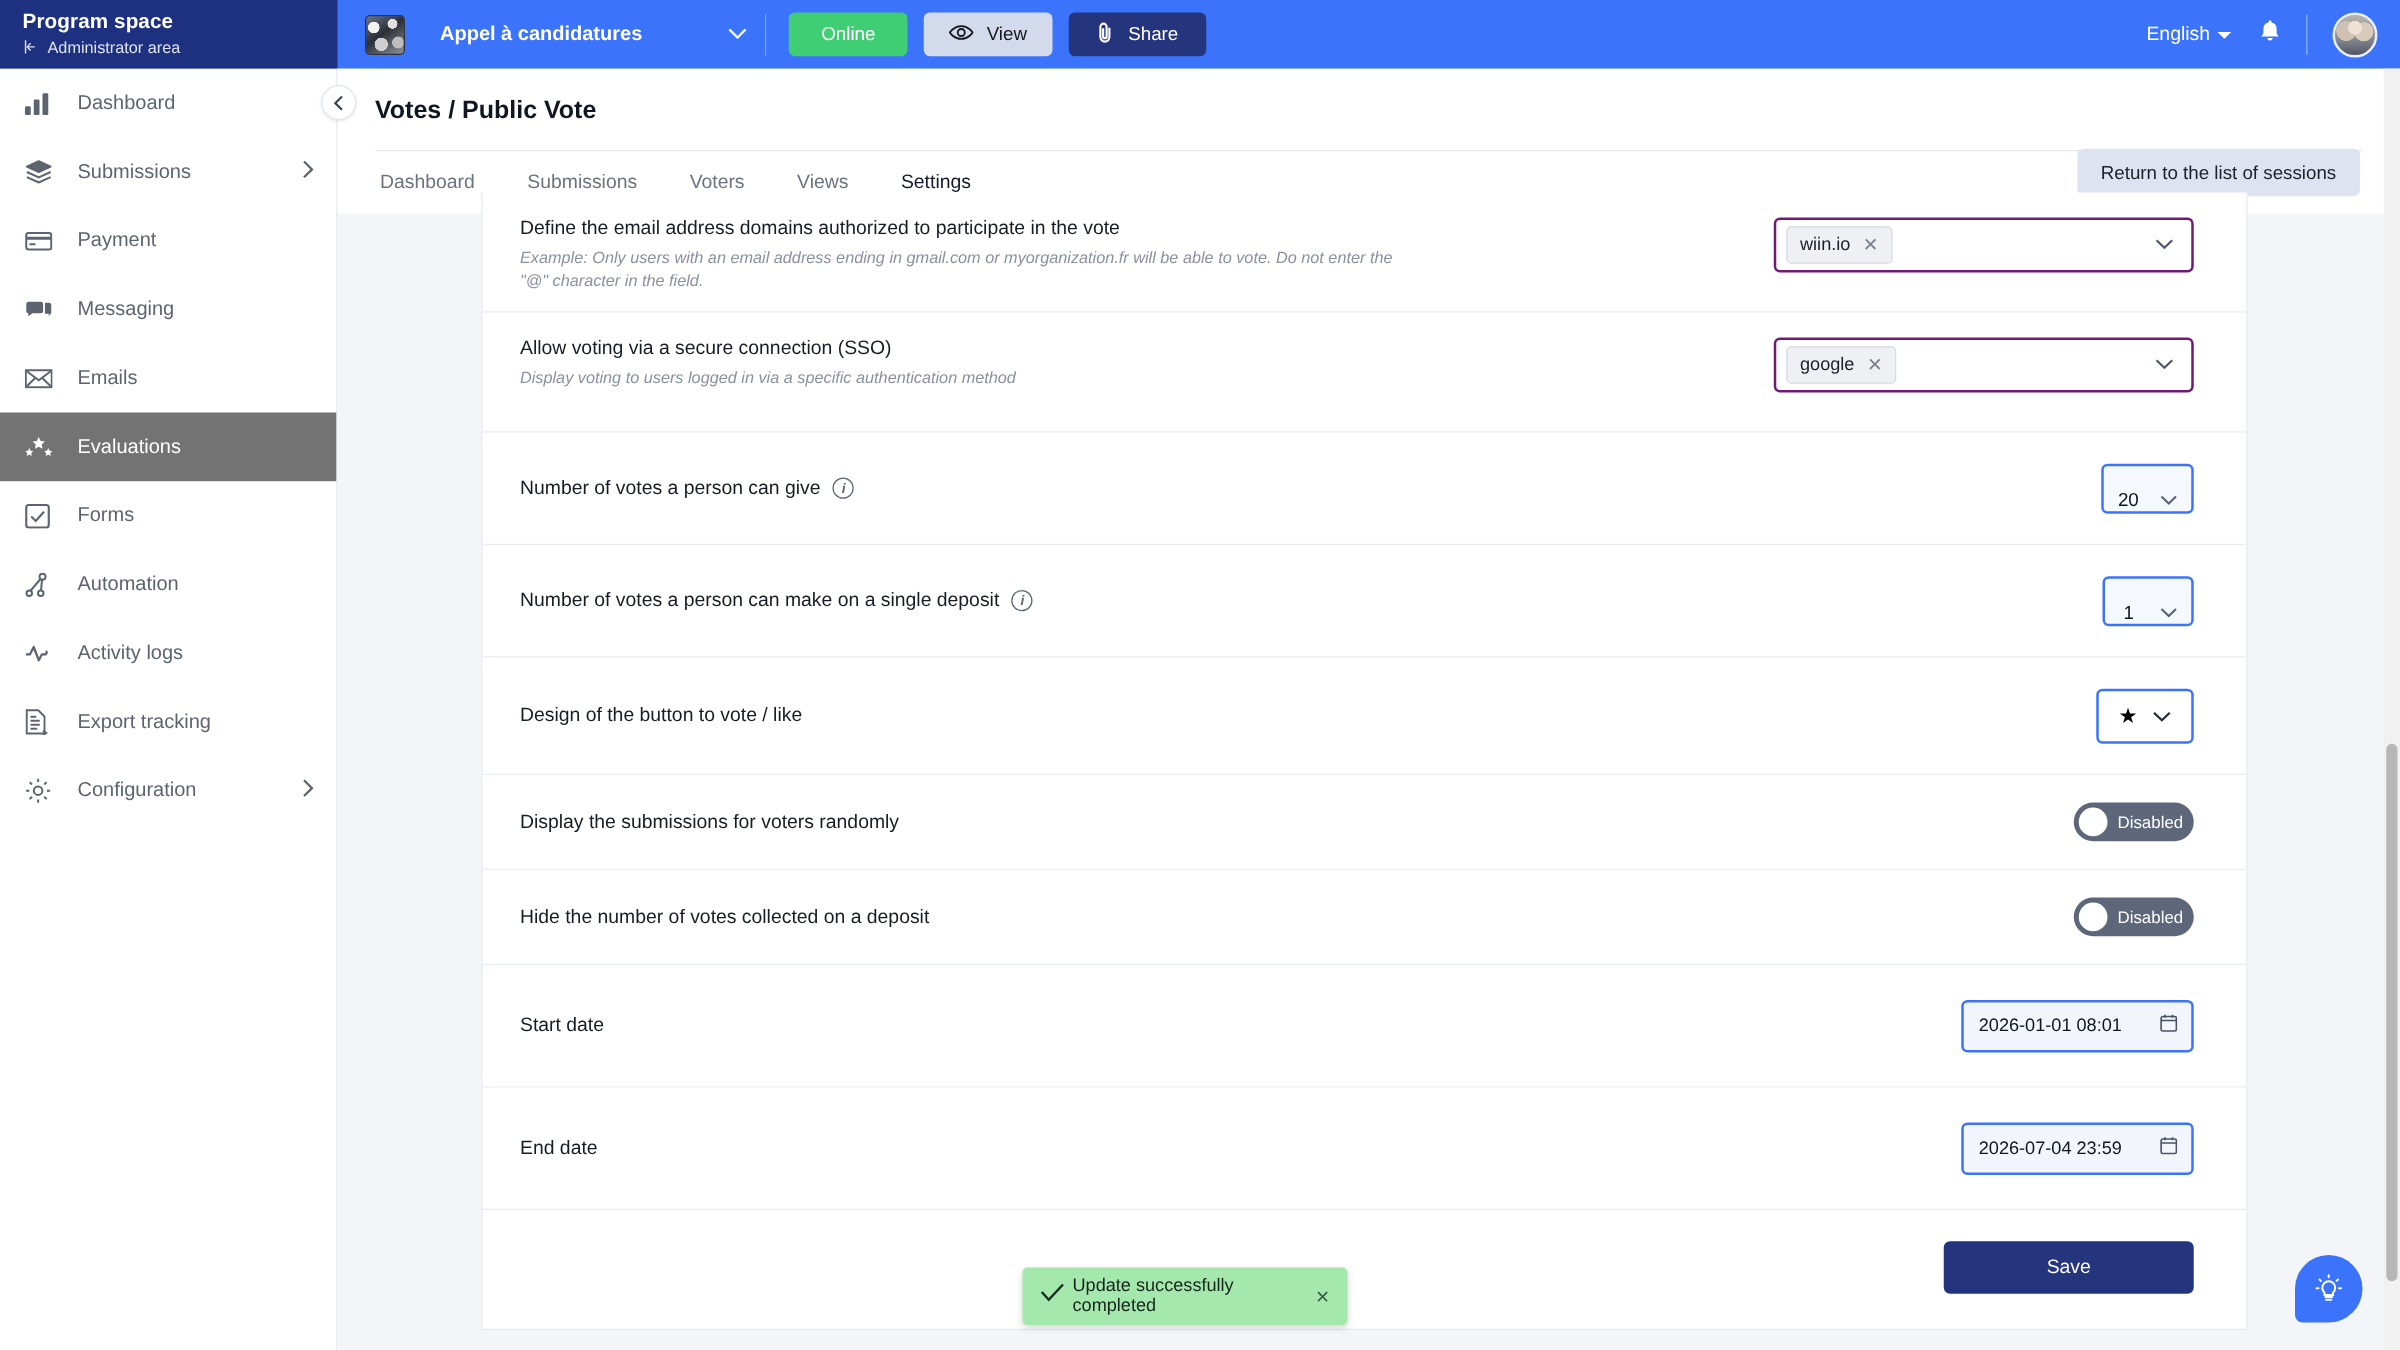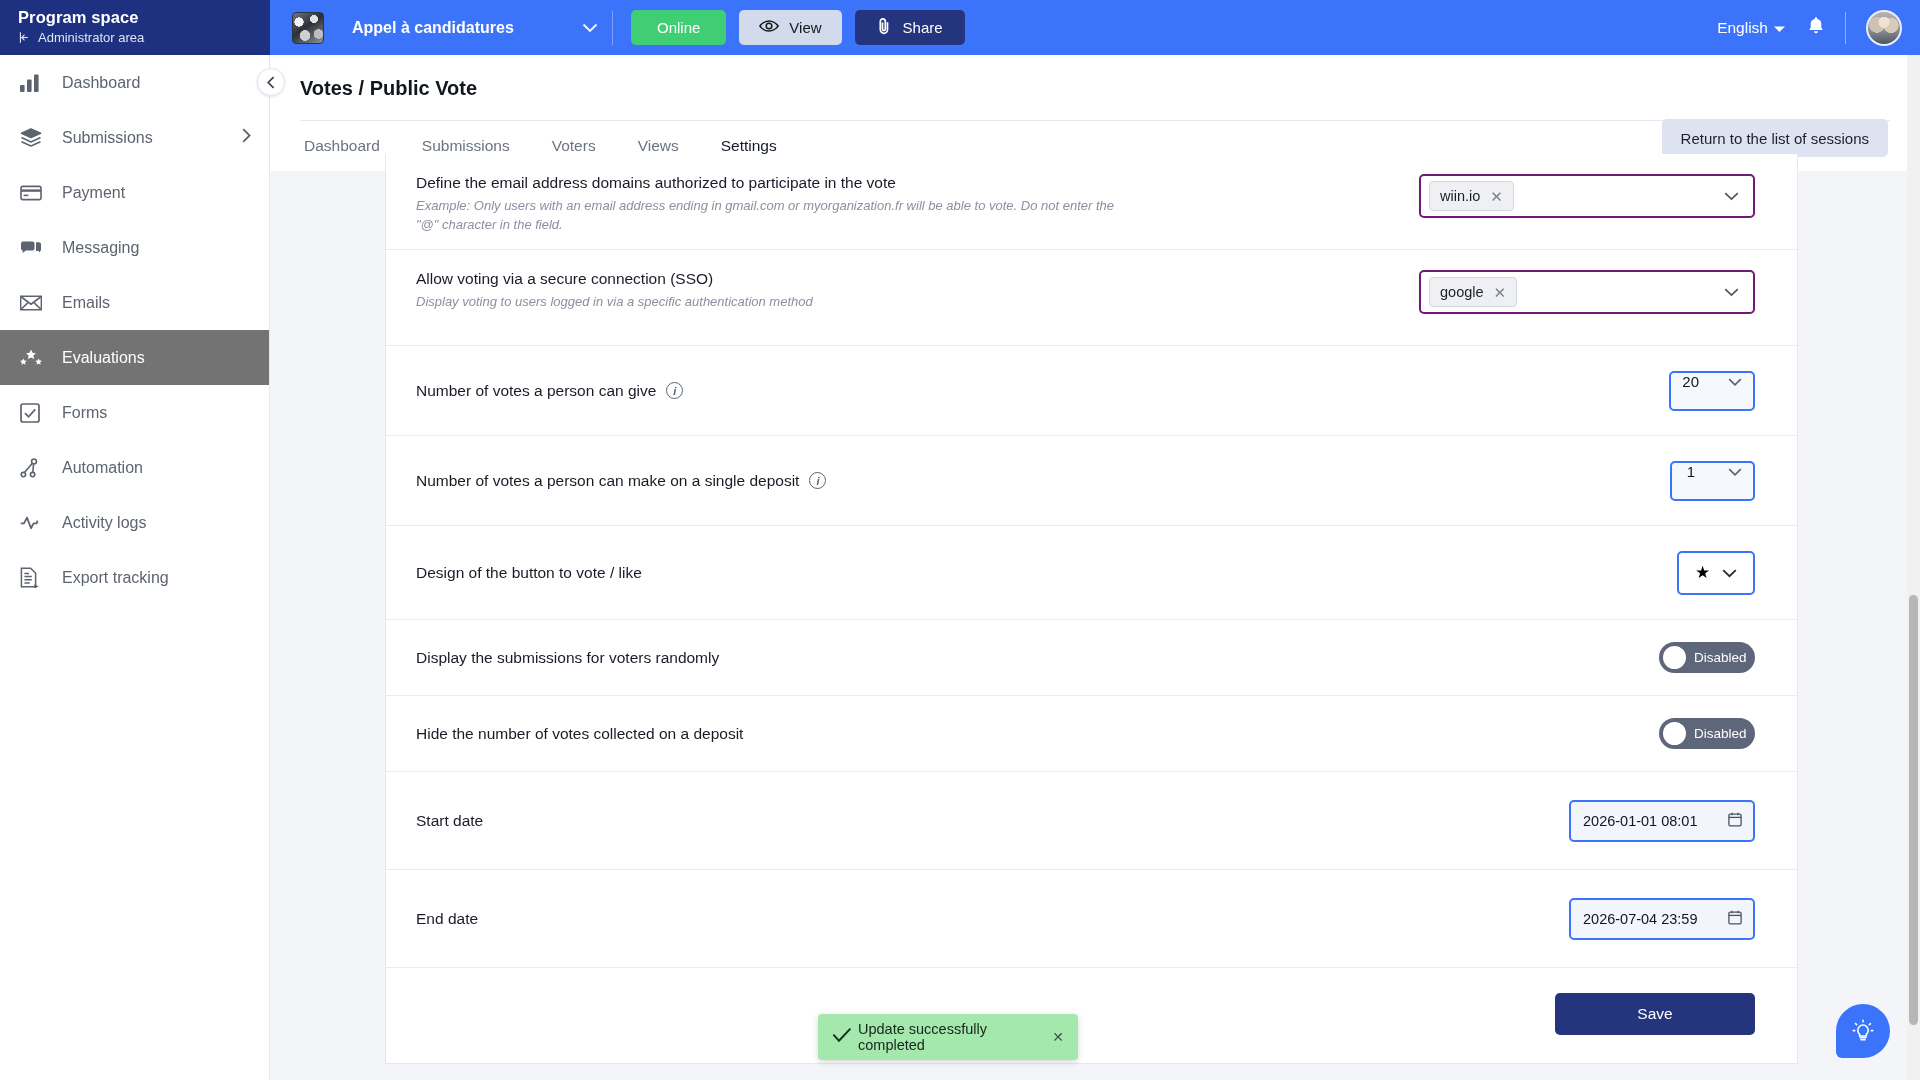--- a/index.html
+++ b/index.html
@@ -144,22 +144,22 @@
     height: 30px; display: flex; align-items: center; gap: 10px;
     padding: 0 10px; font-size: 14.5px; color: #1b1f2a;
   }
   .token .tkx { color: #7b8190; font-size: 15px; cursor: pointer; line-height: 1; }
   .ms-caret { margin-left: auto; color: #4d5costume; }
   .ms-caret { margin-left: auto; color: #4e5565; padding-right: 6px; }
 
   
   .numsel {
     min-width: 64px; height: 40px; border: 2px solid #3b74fb; border-radius: 5px;
-    background: #f5f8fd; display: flex; align-items: flex-start; justify-content: center;
-    gap: 29px; padding: 0 11px; font-size: 15px; color: #12161f; cursor: pointer;
+    background: #f5f8fd; display: flex; align-items: flex-end; justify-content: center;
+    gap: 17px; padding: 0 11px; font-size: 15px; color: #12161f; cursor: pointer;
   }
   .numsel .nv { min-width: 16px; text-align: center; }
   .starsel {
     width: 78px; height: 44px; border: 2px solid #3b74fb; border-radius: 5px;
     background: #fff; display: flex; align-items: center; justify-content: center;
     gap: 12px; font-size: 17px; color: #000; cursor: pointer;
   }
 
   
   .toggle {
@@ -392,20 +392,34 @@
     <span class="nav-ico">
       <svg width="19" height="21" viewBox="0 0 19 21" fill="none" stroke="#5d6470" stroke-width="1.5">
         <path d="M1.4 1.2h9.2l5 5v13.6H1.4z" fill="#ffffff"></path>
         <path d="M4.4 6.4h4.6M4.4 9.6h7.4M4.4 12.8h7.4M4.4 16h5.4"></path>
         <path d="M14.4 17.6l2.6 1.8-2.6 1.4"></path>
       </svg>
     </span>
     <span class="nav-label">Export tracking</span>
   </div>
 
+  <div class="nav-item">
+    <span class="nav-ico">
+      <svg width="21" height="21" viewBox="0 0 21 21" fill="none" stroke="#5d6470" stroke-width="1.6">
+        <circle cx="10.5" cy="10.5" r="3.4"></circle>
+        <path d="M10.5 0.9v2.6M10.5 17.5v2.6M0.9 10.5h2.6M17.5 10.5h2.6M3.7 3.7l1.9 1.9M15.4 15.4l1.9 1.9M17.3 3.7l-1.9 1.9M5.6 15.4l-1.9 1.9"></path>
+      </svg>
+    </span>
+    <span class="nav-label">Configuration</span>
+    <span class="nav-chev">
+      <svg width="9" height="15" viewBox="0 0 9 15" fill="none" stroke="#5d6470" stroke-width="1.8">
+          <path d="M1.2 1.2L7.6 7.5L1.2 13.8"></path>
+        </svg>
+    </span>
+  </div>
 </div>
 
 <div class="collapse-btn">
   <svg width="8" height="13" viewBox="0 0 8 13" fill="none" stroke="#3c4250" stroke-width="1.7">
     <path d="M6.6 1.2L1.2 6.5L6.6 11.8"></path>
   </svg>
 </div>
 
 <div class="page">
 

